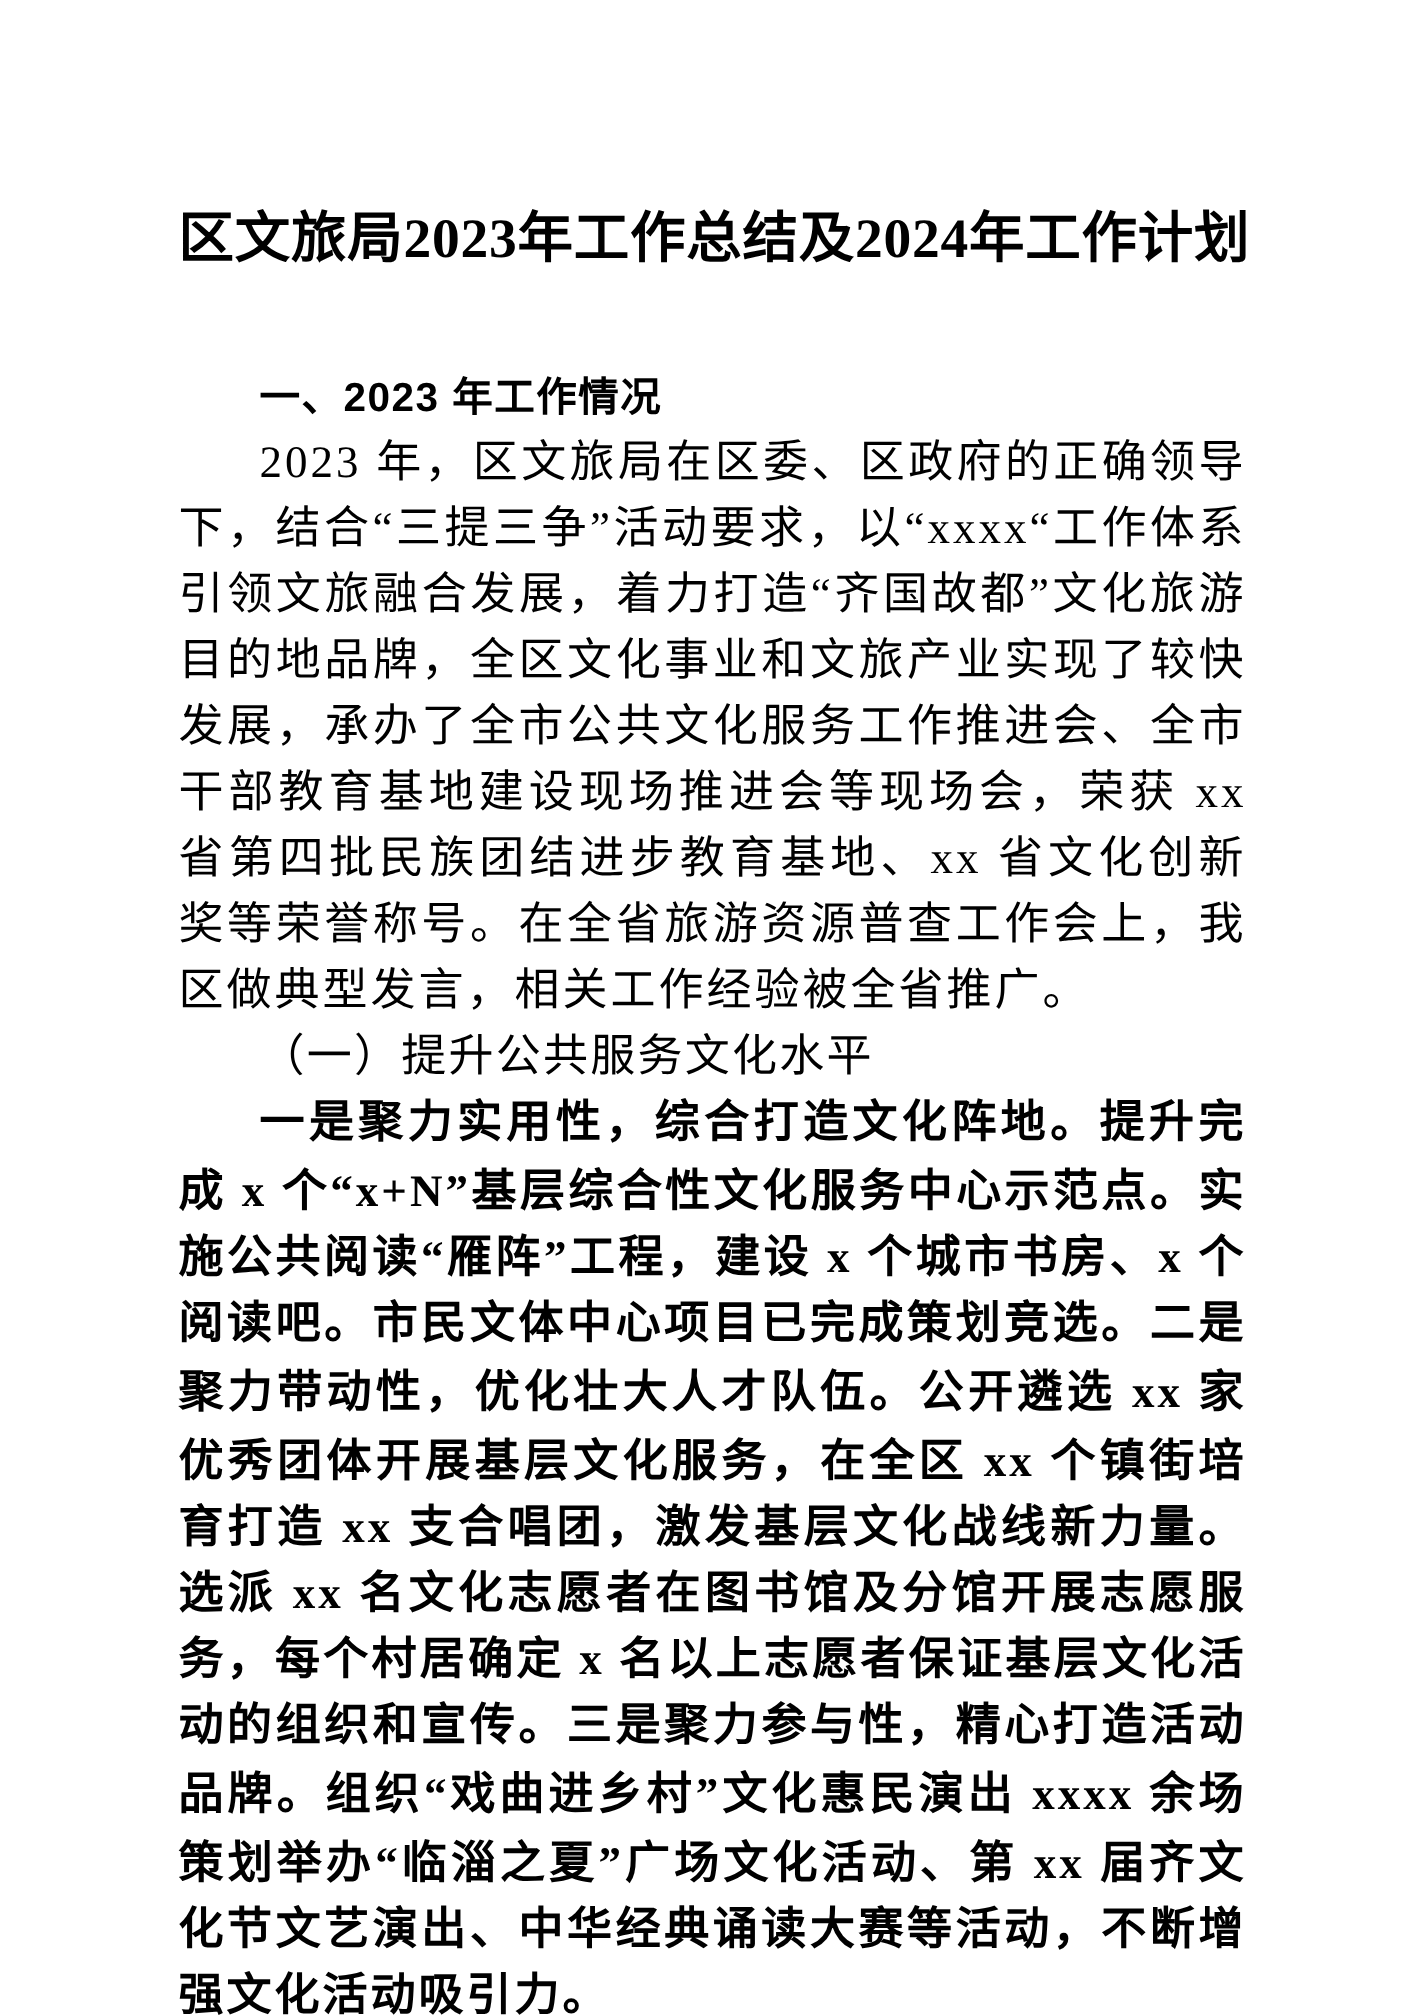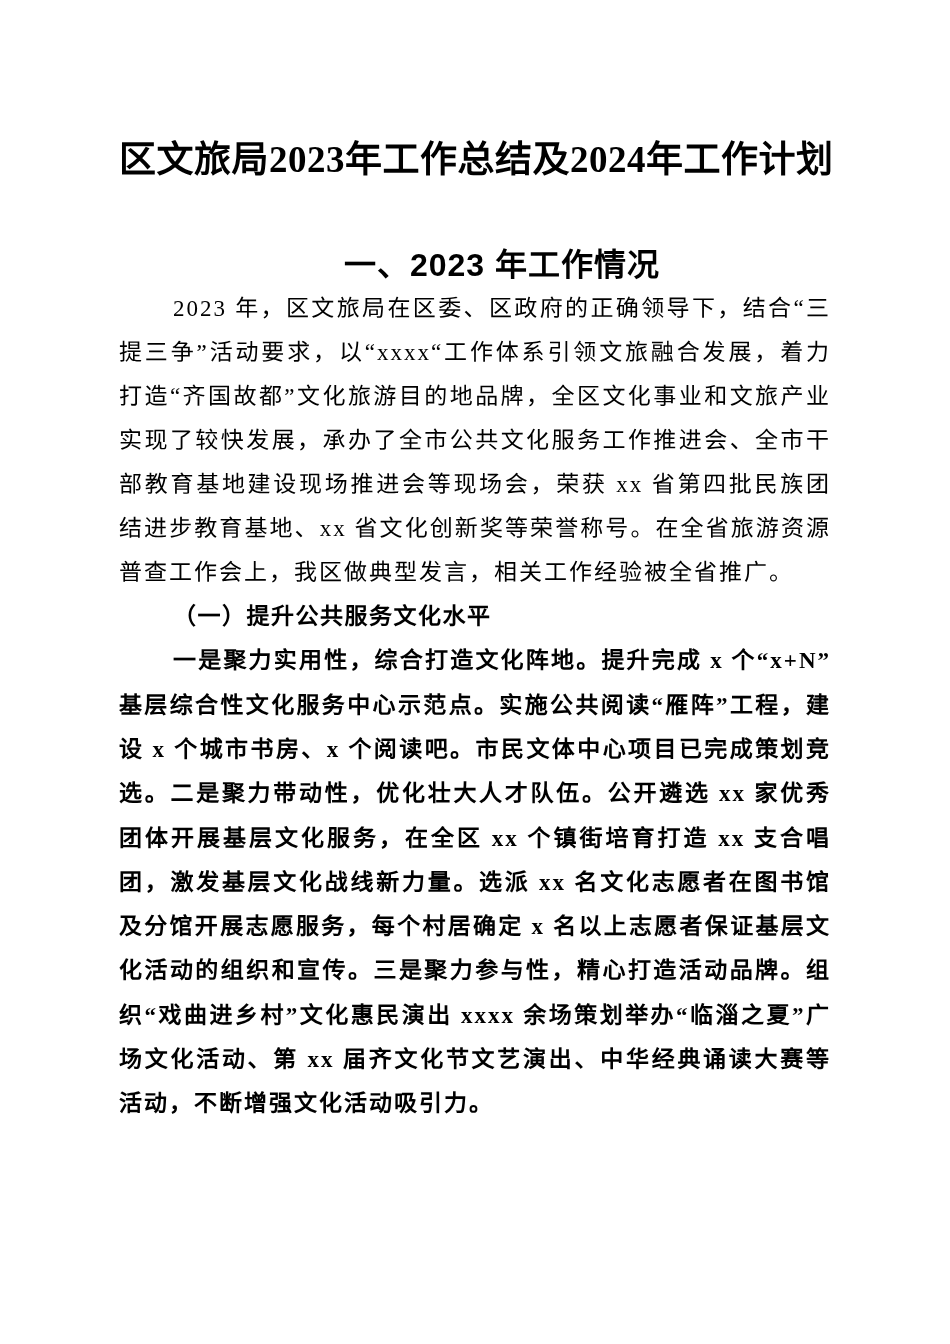--- a/index.html
+++ b/index.html
@@ -26,41 +26,40 @@
     font-size: 37px;
     line-height: 55px;
     text-align: center;
     white-space: nowrap;
     letter-spacing: 0.5px;
   }
   .heading-l1 {
     margin: 56px 0 0 0;
     font-family: "Liberation Sans", "DejaVu Sans", sans-serif;
     font-weight: 700;
-    font-size: 32px;
+    font-size: 27px;
     line-height: 44px;
     text-indent: 54px;
     letter-spacing: 1px;
-    text-align: center;
   }
   .para {
     margin: 0;
     font-family: "Liberation Serif", "DejaVu Serif", serif;
-    font-size: 23px;
+    font-size: 30px;
     line-height: 44px;
     text-indent: 54px;
     text-align: justify;
     text-justify: inter-character;
     letter-spacing: 2px;
   }
   .heading-l2 {
     margin: 0;
     font-family: "Liberation Serif", "DejaVu Serif", serif;
-    font-weight: 700;
-    font-size: 23px;
+    font-weight: 400;
+    font-size: 30px;
     line-height: 44px;
     text-indent: 54px;
     letter-spacing: 1.5px;
   }
   .run { font-weight: 700; }
   .run.bold { font-weight: 700; font-family: Liberation Mono, monospace; }
 </style>
 </head>
 <body>
 

